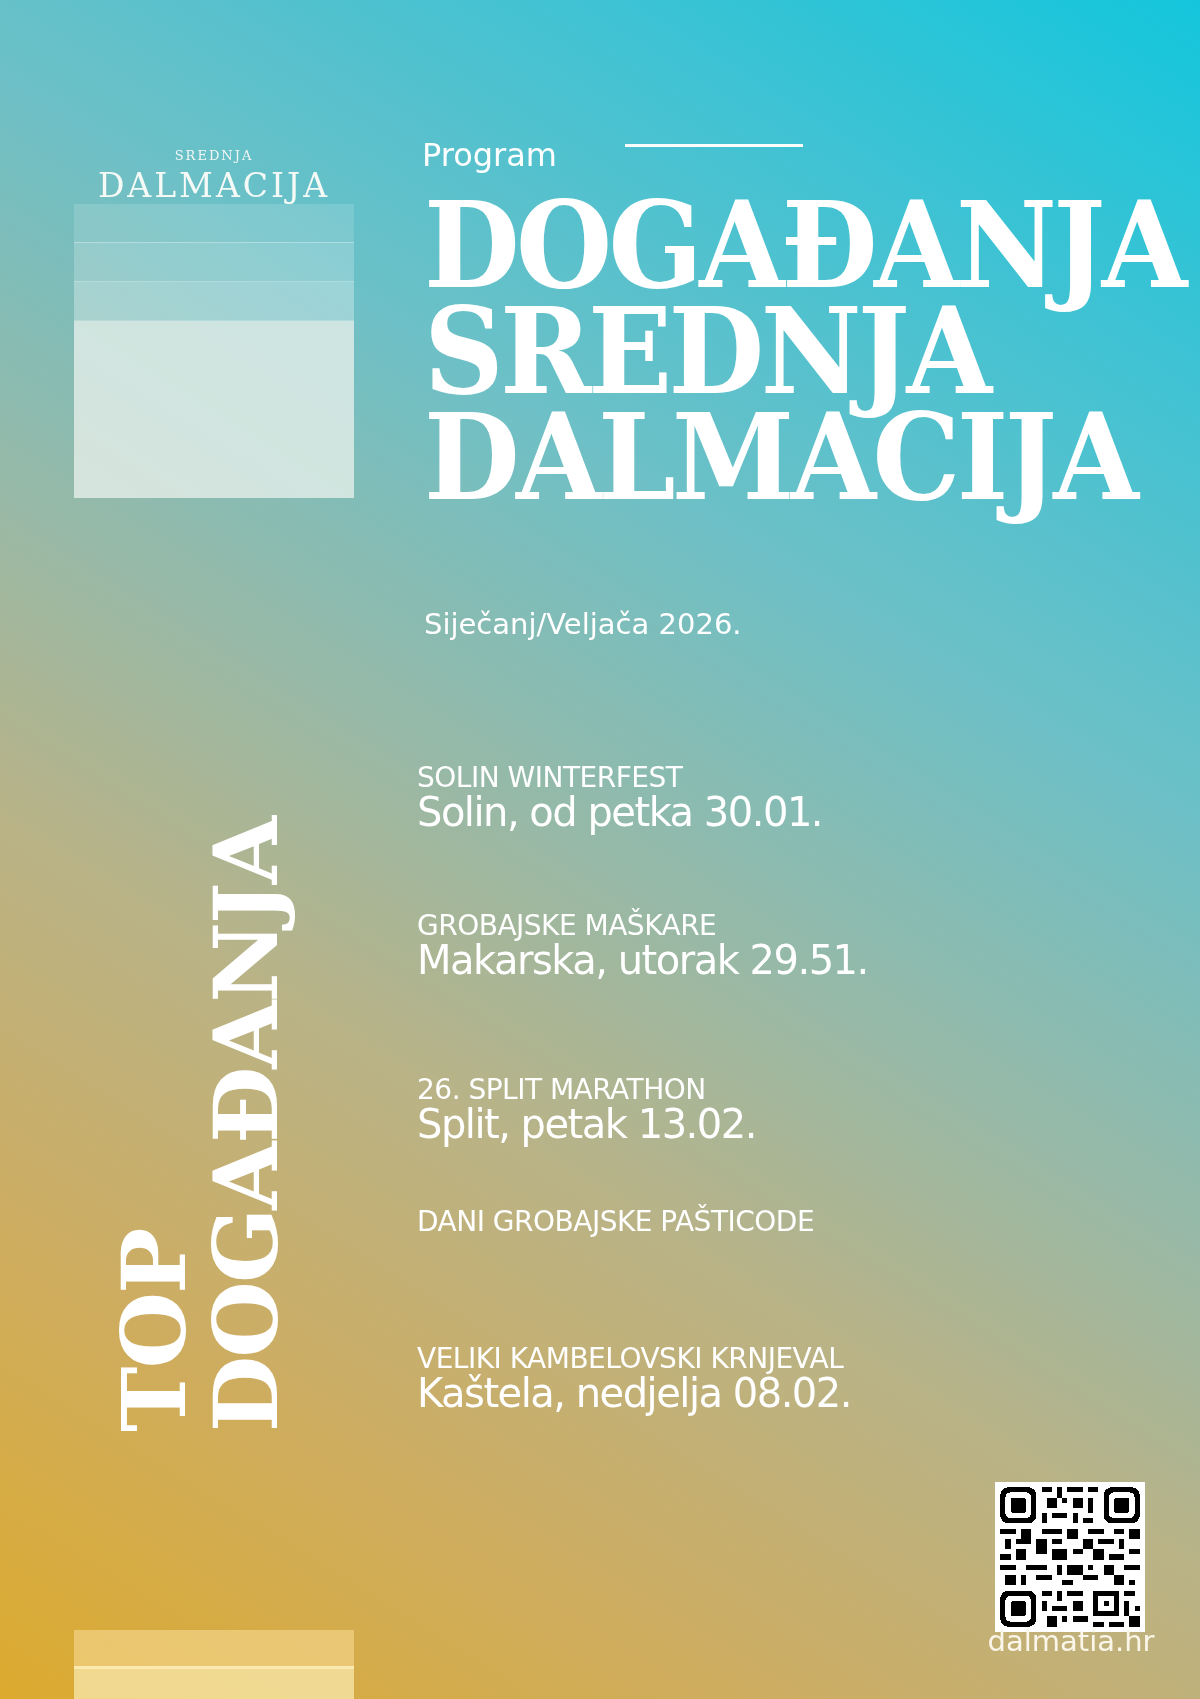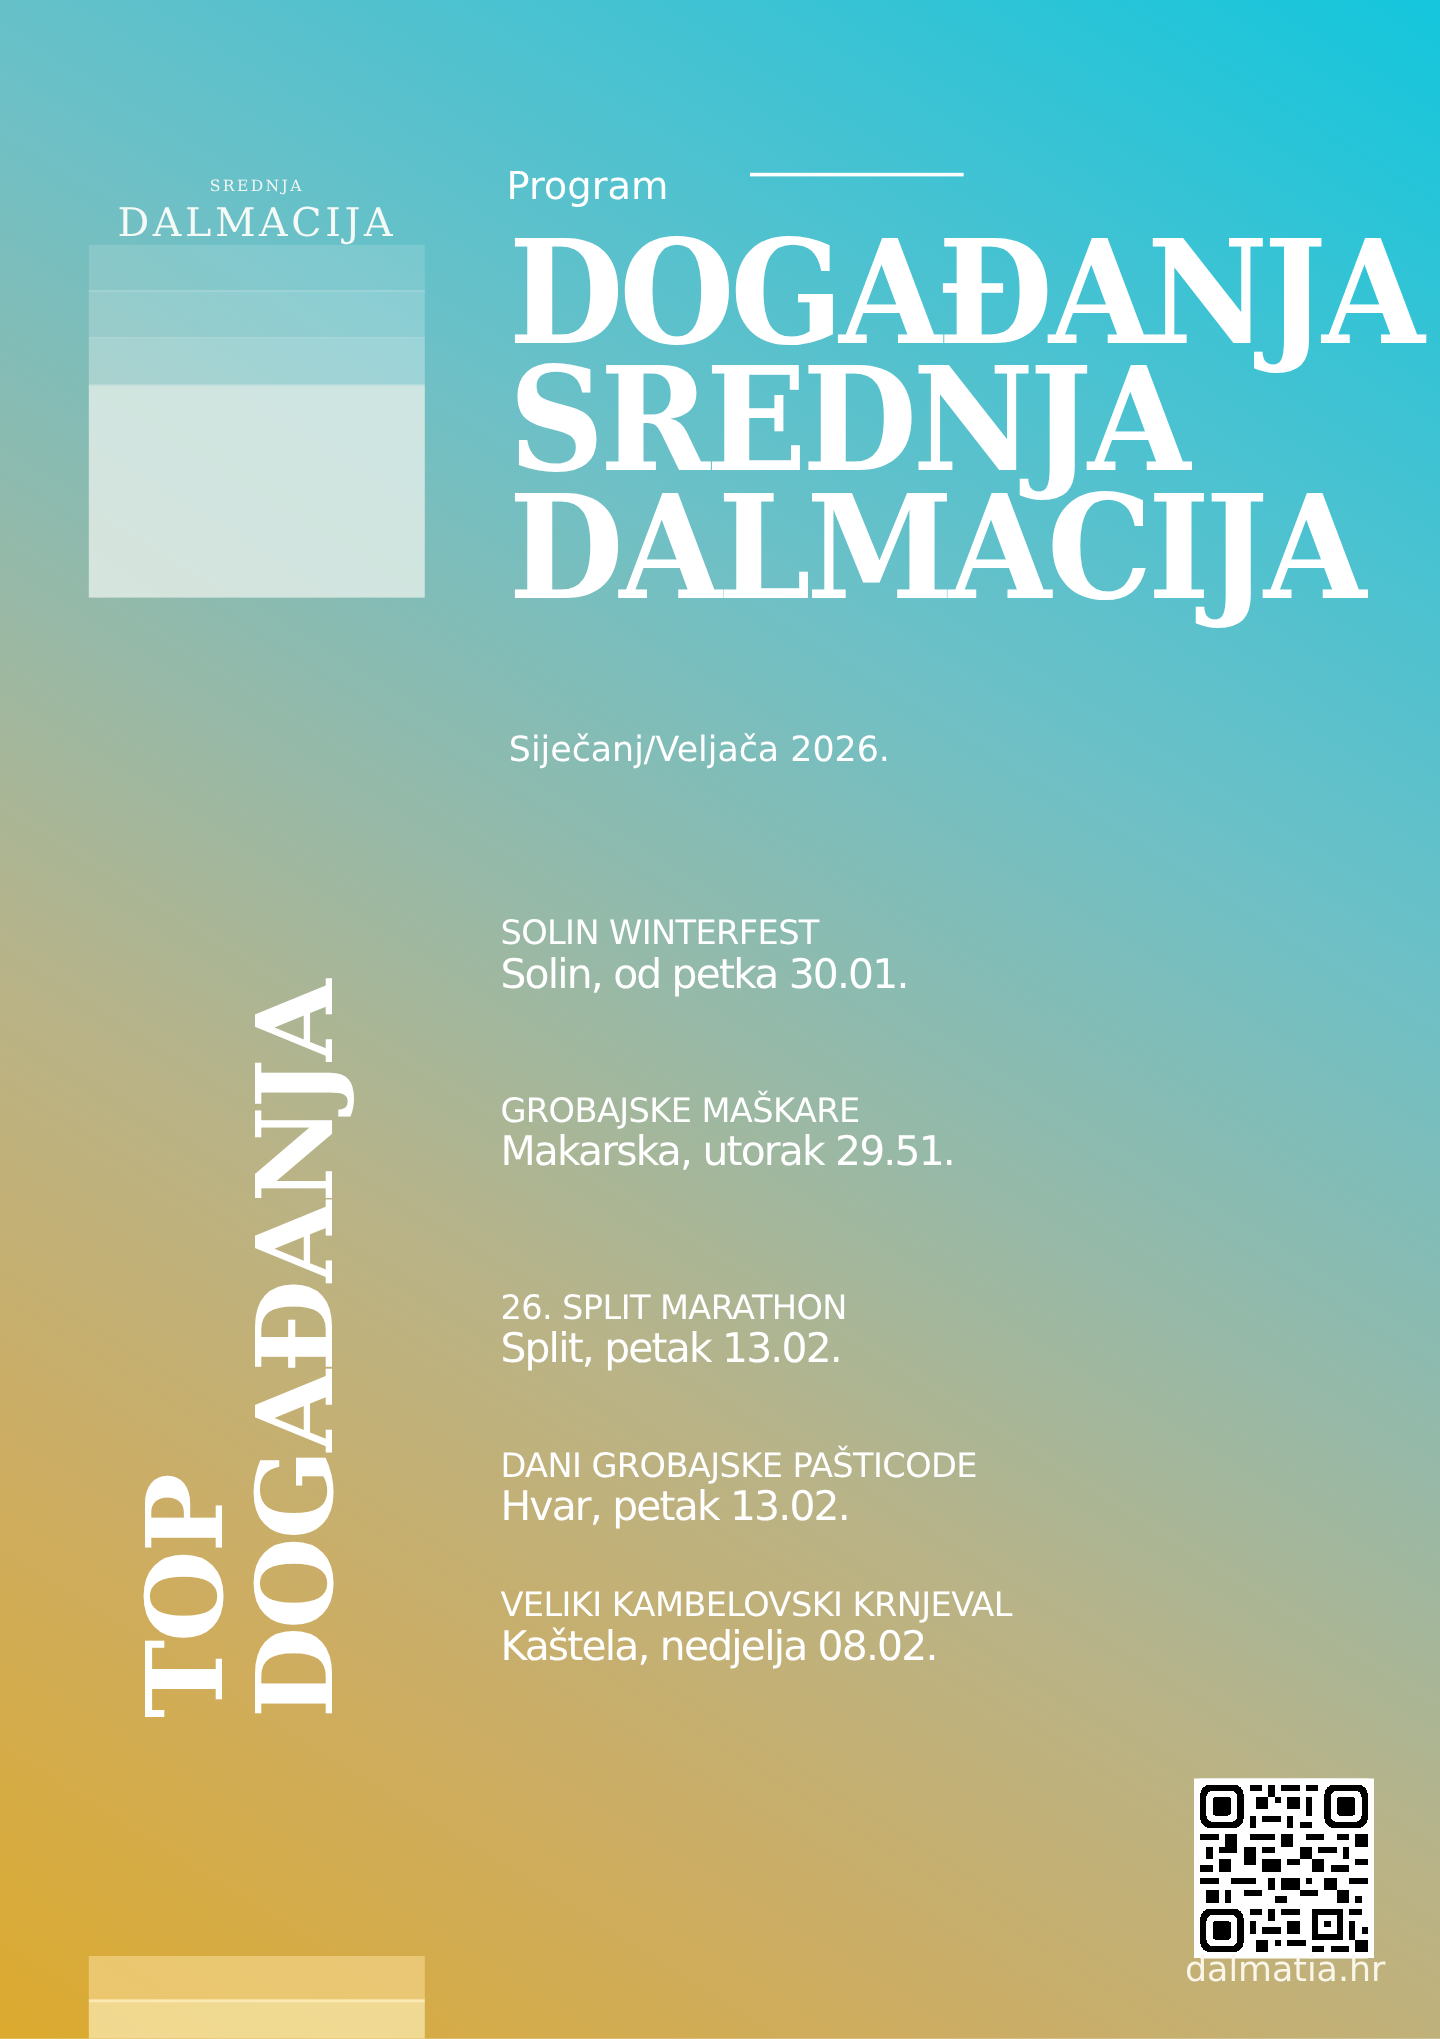--- a/index.html
+++ b/index.html
@@ -50,21 +50,21 @@
     transform: scaleX(0.92); transform-origin: left center;
     white-space: nowrap;
   }
 
   .season { left: 424px; top: 607px; font-size: 29px; font-family: "DejaVu Sans", sans-serif; text-align: center; }
 
   
   .events { left: 417px; top: 758px; width: 740px; }
   .event { position: absolute; left: 0; }
   .ev-name { display:block; font-family: "DejaVu Sans", sans-serif; font-size: 28px; line-height: 40px; letter-spacing: -0.5px; white-space: nowrap; }
-  .ev-date { display:block; font-family: "DejaVu Sans", sans-serif; font-size: 34px; line-height: 34px; letter-spacing: -1.5px; white-space: nowrap; margin-top: -3px; }
+  .ev-date { display:block; font-family: "DejaVu Sans", sans-serif; font-size: 40px; line-height: 34px; letter-spacing: -1.5px; white-space: nowrap; margin-top: -3px; }
 
   
   .vertical {
     left: 200px; top: 1125px;
     transform: translate(-50%, -50%) rotate(-90deg);
     white-space: nowrap; text-align: left;
   }
   .v-line {
     display: block; font-family: "DejaVu Serif", serif; font-weight: bold;
     font-size: 88px; line-height: 92px; letter-spacing: -2px; color: #ffffff;
@@ -111,23 +111,22 @@
   <div class="event" style="top:148px">
     <span class="ev-name">GROBAJSKE MAŠKARE</span>
     <span class="ev-date">Makarska, utorak 29.51.</span>
   </div>
   <div class="event" style="top:312px">
     <span class="ev-name">26. SPLIT MARATHON</span>
     <span class="ev-date">Split, petak 13.02.</span>
   </div>
   <div class="event" style="top:444px">
     <span class="ev-name">DANI GROBAJSKE PAŠTICODE</span>
-    <span class="ev-date">Hvar, petak 13.02.</span>
-  </div>
-  <div class="event" style="top:560px">
+  </div>
+  <div class="event" style="top:581px">
     <span class="ev-name">VELIKI KAMBELOVSKI KRNJEVAL</span>
     <span class="ev-date">Kaštela, nedjelja 08.02.</span>
   </div>
 </div>
 
 <div class="abs vertical">
   <span class="v-line">TOP</span>
   <span class="v-line">DOGAĐANJA</span>
 </div>
 

